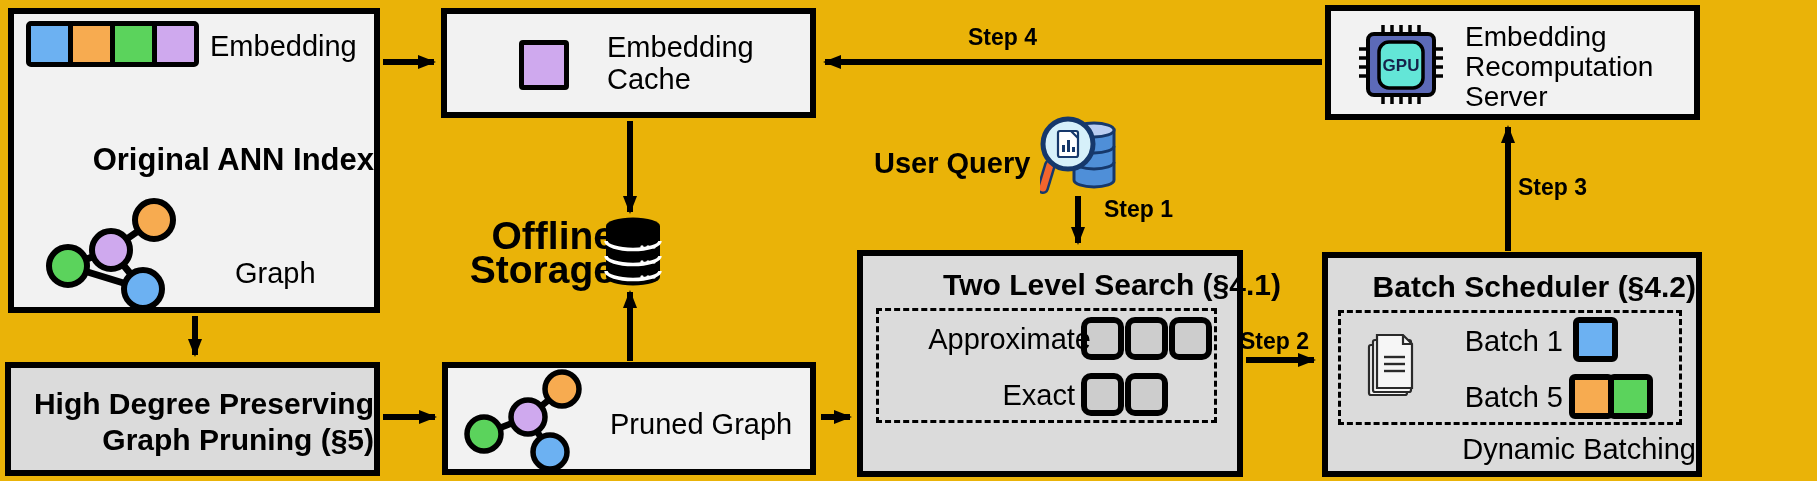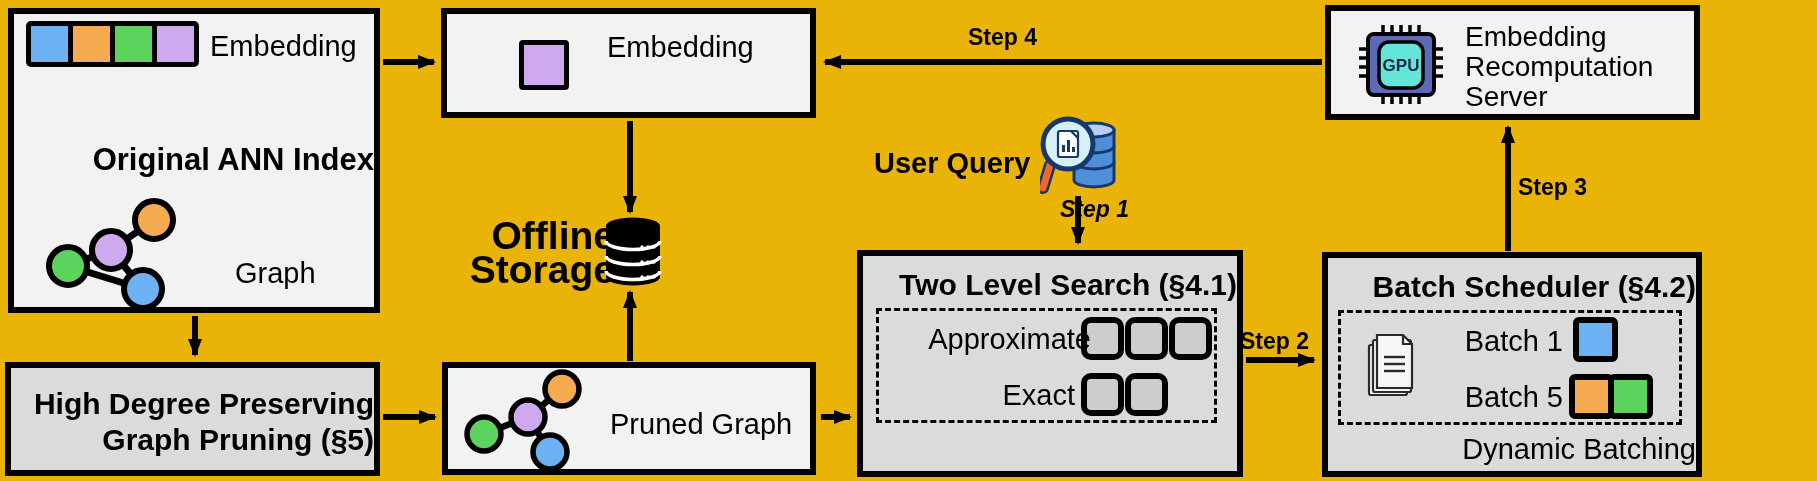--- a/index.html
+++ b/index.html
@@ -44,28 +44,28 @@
   
   #offline-label { left:465px; top:219px; width:150px; text-align:right; font-size:39px; line-height:34px; }
   #offline-label span { display:block; }
   #db-icon { left:602px; top:216px; }
 
   
   #uq-label { left:874px; top:147px; font-size:29px; }
   #uq-icon { left:1040px; top:110px; }
 
   
-  #step1 { position:absolute; left:1060px; top:196px;font-style:italic; }
+  #step1 { position:absolute; left:1104px; top:196px; }
   #step2 { position:absolute; left:1240px; top:328px; }
   #step3 { position:absolute; left:1518px; top:174px; }
   #step4 { position:absolute; left:968px; top:24px; }
 
   
   #box-tls { left:857px; top:250px; width:386px; height:227px; }
-  #tls-title { position:absolute; top:12px; font-size:30px; }
+  #tls-title { position:absolute; top:12px; font-size:30px;margin-left:44px; }
   .dashbox { position:absolute; border:3px dashed #000; box-sizing:border-box; }
   #tls-dash { left:13px; top:52px; width:341px; height:115px; }
   #tls-approx-label { left:22px; top:12px; width:190px; text-align:right; font-size:29px; }
   #tls-exact-label  { left:6px; top:68px; width:190px; text-align:right; font-size:29px; }
   .qrow { position:absolute; display:flex; gap:1px; }
   #tls-approx-queues { left:202px; top:6px; }
   #tls-exact-queues  { left:202px; top:62px; }
   .qsq { width:31px; height:31px; border:6px solid #000; border-radius:10px; background:var(--queue_fill); }
   #tls-footer { position:absolute; bottom:5px; font-size:29px; }
 
@@ -140,20 +140,21 @@
         <circle cx="99" cy="97" r="19" fill="var(--blue)"></circle>
       </g>
     </svg>
     <div class="lbl" id="ann-graph-label">Graph</div>
   </div>
 
   <div class="box" id="box-cache">
     <div id="cache-sq"></div>
     <div class="lbl" id="cache-label">
       <span>Embedding</span>
+      <span>Cache</span>
     </div>
   </div>
 
   <div class="box" id="box-server">
     <svg class="icon" id="gpu-icon" width="100" height="95">
       <g stroke="#000" stroke-width="3.5">
         <line x1="32" y1="8" x2="32" y2="17"></line>
           <line x1="41" y1="8" x2="41" y2="17"></line>
           <line x1="50" y1="8" x2="50" y2="17"></line>
           <line x1="59" y1="8" x2="59" y2="17"></line>

